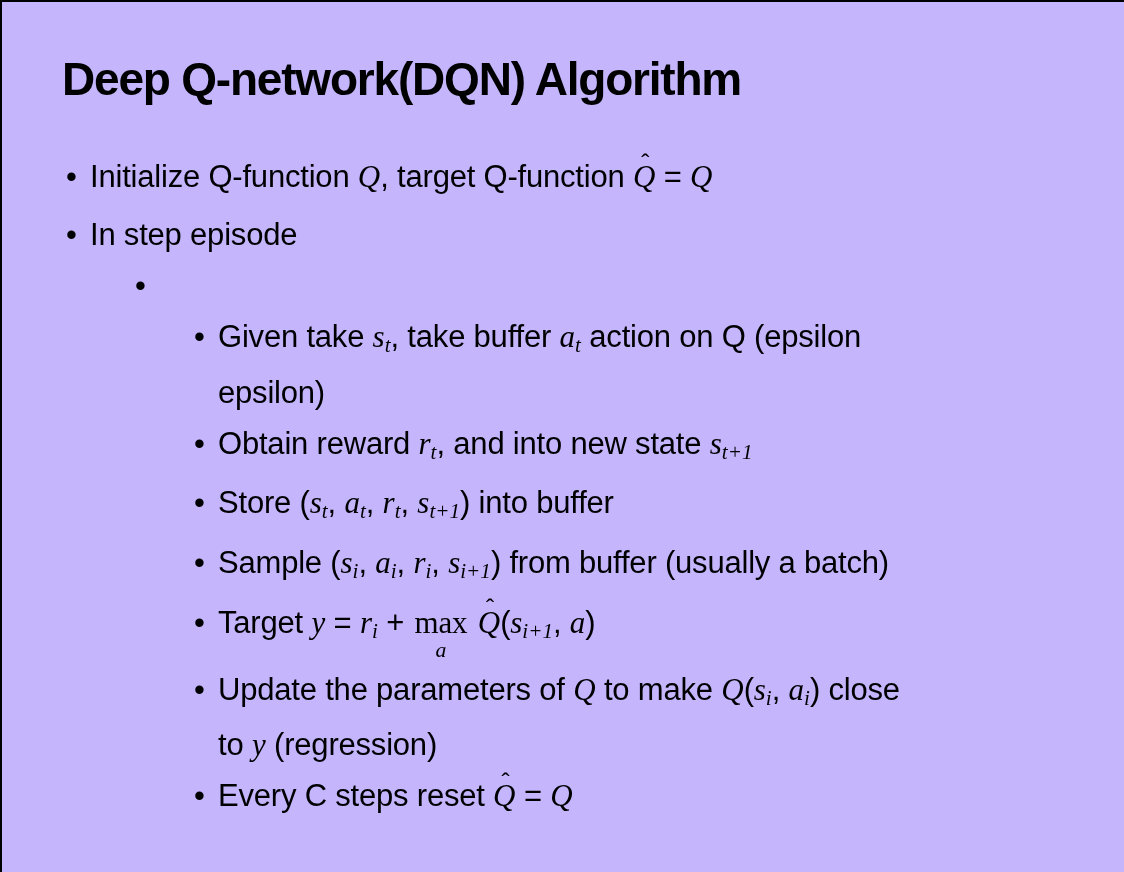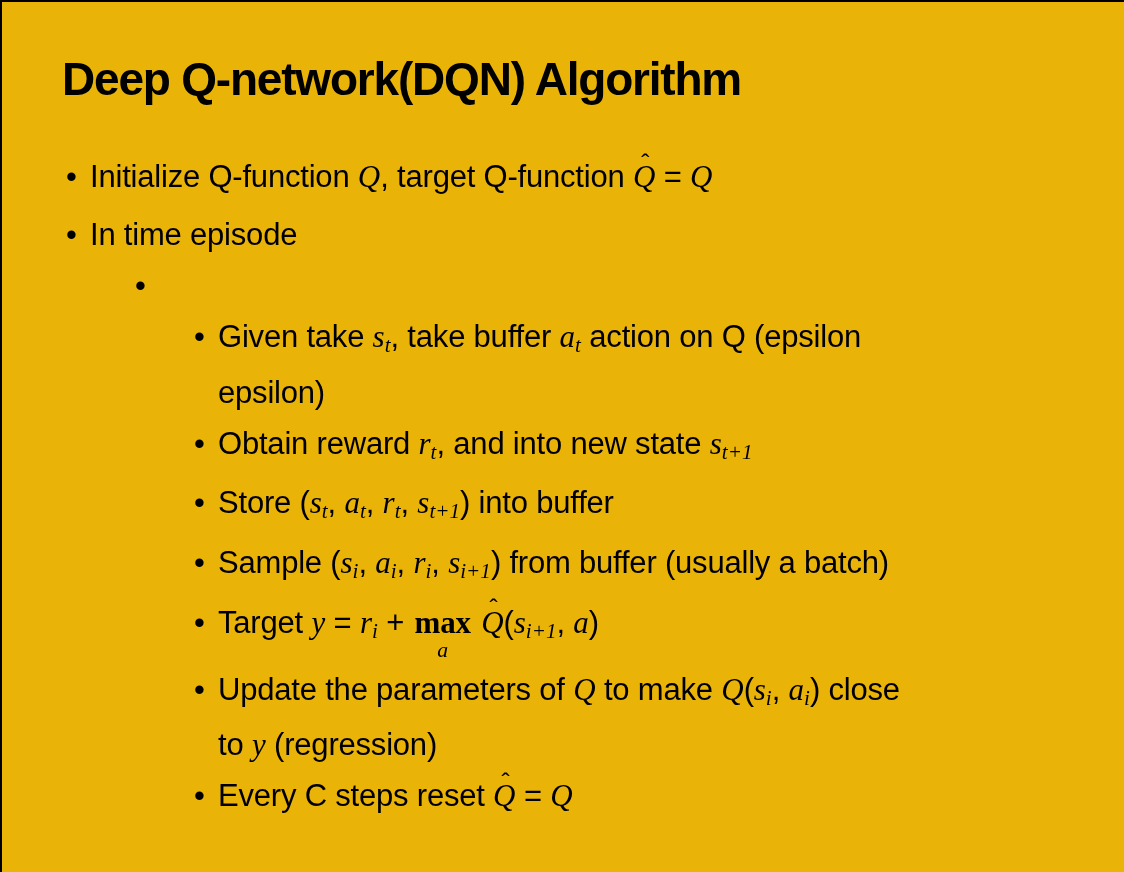--- a/index.html
+++ b/index.html
@@ -68,41 +68,40 @@
   }
   .maxstack {
     display: inline-flex;
     flex-direction: column;
     align-items: center;
     line-height: 1.05;
     margin: 0 2px;
   }
   .maxstack .over {
     font-family: "Liberation Serif", serif;
-    font-weight: bold;
   }
   .maxstack .under {
     font-family: "Liberation Serif", serif;
     font-style: italic;
     font-size: 0.7em;
   }
 </style>
 </head>
 <body>
 
-<div class="slide" style="background: #eab308; color: rgb(0, 0, 0); border-color: rgb(0, 0, 0);">
+<div class="slide" style="background: #c4b5fd; color: rgb(0, 0, 0); border-color: rgb(0, 0, 0);">
   <h1 class="title">Deep Q-network(DQN) Algorithm</h1>
   <div class="bullets" id="bullet-list">
       <div class="row indent-1">
         <span class="dot">•</span>
         <div class="btext"><span class="t-p">Initialize Q-function </span><span class="t-m">Q</span><span class="t-p">, target Q-function </span><span class="mh"><span class="mh-base t-m">Q</span><span class="mh-hat">ˆ</span></span><span class="t-p"> = </span><span class="t-m">Q</span></div>
       </div>
       <div class="row indent-1">
         <span class="dot">•</span>
-        <div class="btext"><span class="t-p">In time episode</span></div>
+        <div class="btext"><span class="t-p">In step episode</span></div>
       </div>
       <div class="row indent-2">
         <span class="dot">•</span>
       </div>
       <div class="row indent-3">
         <span class="dot">•</span>
         <div class="btext"><span class="t-p">Given take </span><span class="t-m">s</span><span class="t-sub">t</span><span class="t-p">, take buffer </span><span class="t-m">a</span><span class="t-sub">t</span><span class="t-p"> action on Q (epsilon</span><br><span class="t-p">epsilon)</span></div>
       </div>
       <div class="row indent-3">
         <span class="dot">•</span>

